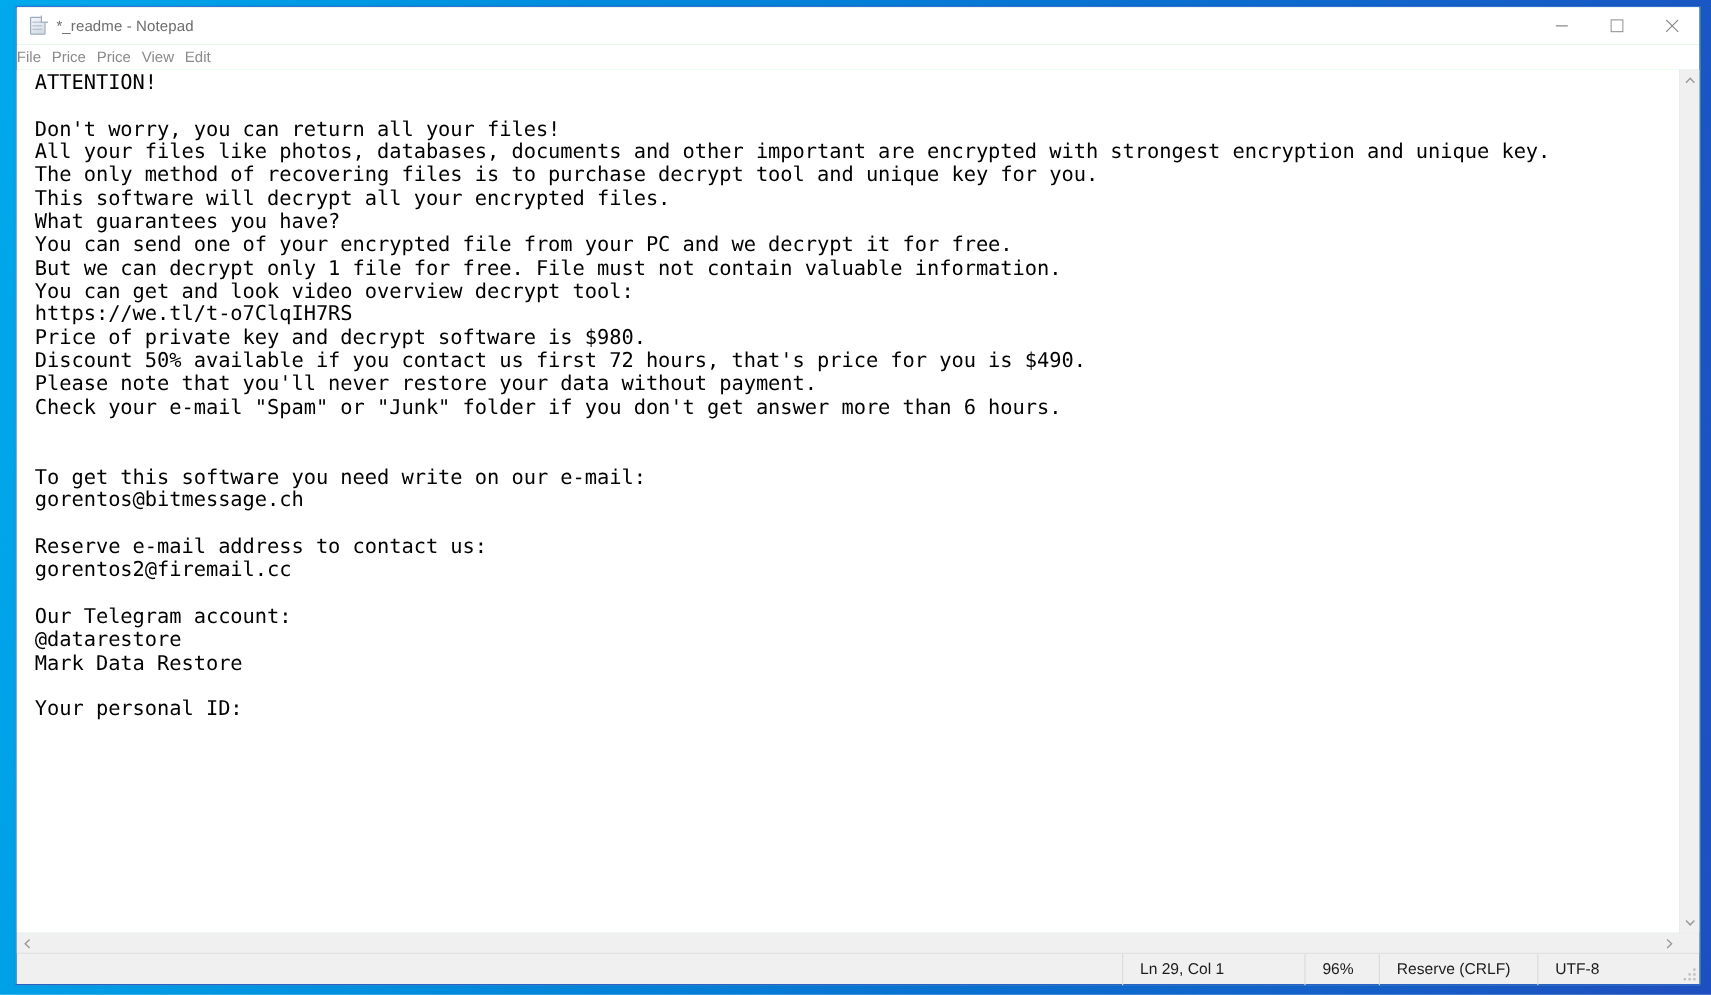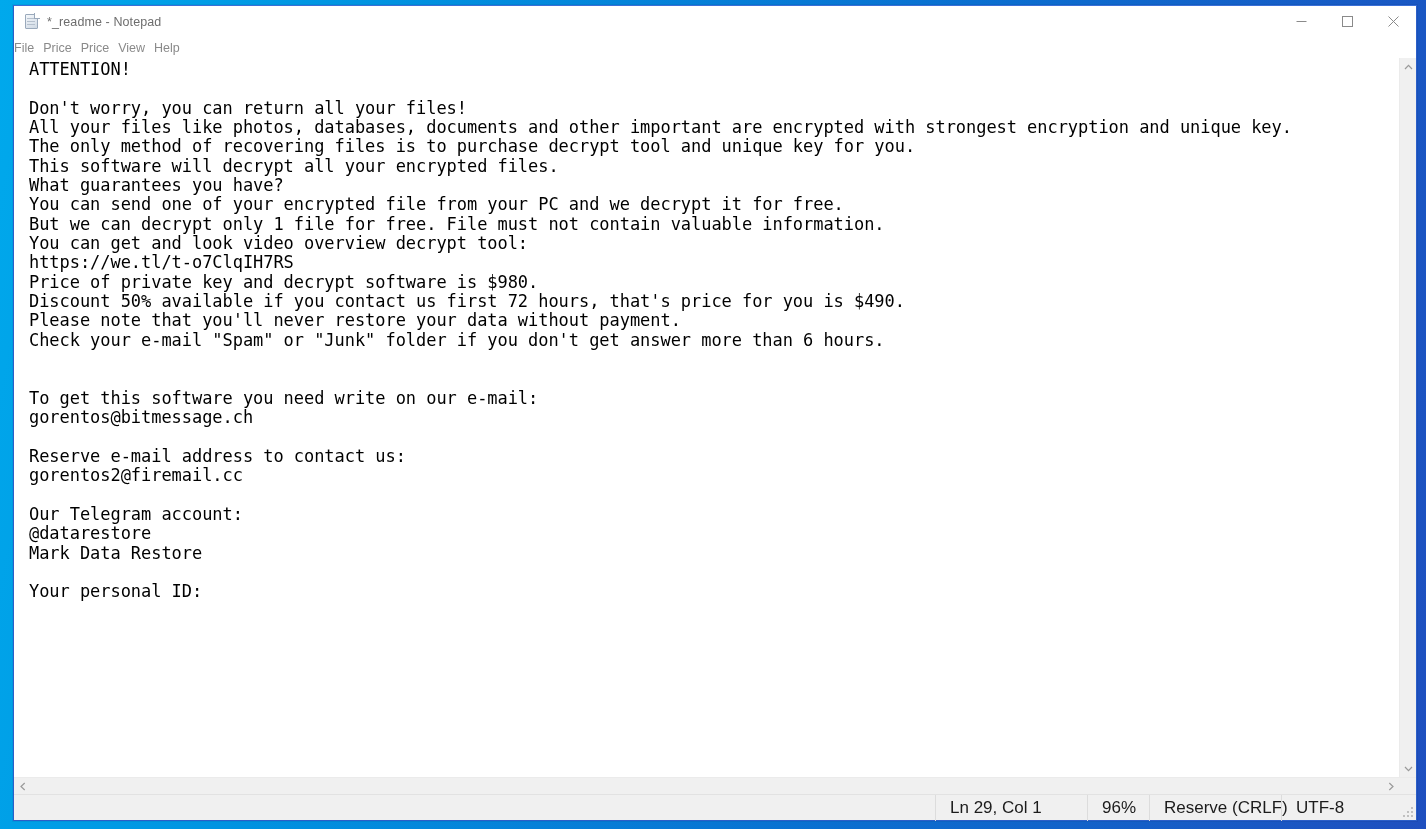--- a/index.html
+++ b/index.html
@@ -208,21 +208,21 @@
     height: 26px;
     background: #f0f0f0;
     border-top: 1px solid #e2e2e2;
     display: flex;
     align-items: center;
     justify-content: flex-end;
     flex: 0 0 auto;
     position: relative;
   }
   .status-cell {
-    font-size: 17px;
+    font-size: 13px;
     color: #1c1c1c;
     height: 26px;
     display: flex;
     align-items: center;
     border-left: 1px solid #dcdcdc;
     padding-left: 14px;
     white-space: nowrap;
     cursor: default;
   }
   #status-ln   { width: 152px; }
@@ -281,21 +281,21 @@
           </svg>
         </button>
       </div>
     </div>
 
     <div id="menu-bar">
       <span class="menu-item">File</span>
       <span class="menu-item">Price</span>
       <span class="menu-item">Price</span>
       <span class="menu-item">View</span>
-      <span class="menu-item">Help</span>
+      <span class="menu-item">Edit</span>
     </div>
 
     <div id="editor-area">
 
       <div id="text-canvas">
         <div id="note-text">ATTENTION!
 
 Don't worry, you can return all your files!
 All your files like photos, databases, documents and other important are encrypted with strongest encryption and unique key.
 The only method of recovering files is to purchase decrypt tool and unique key for you.

